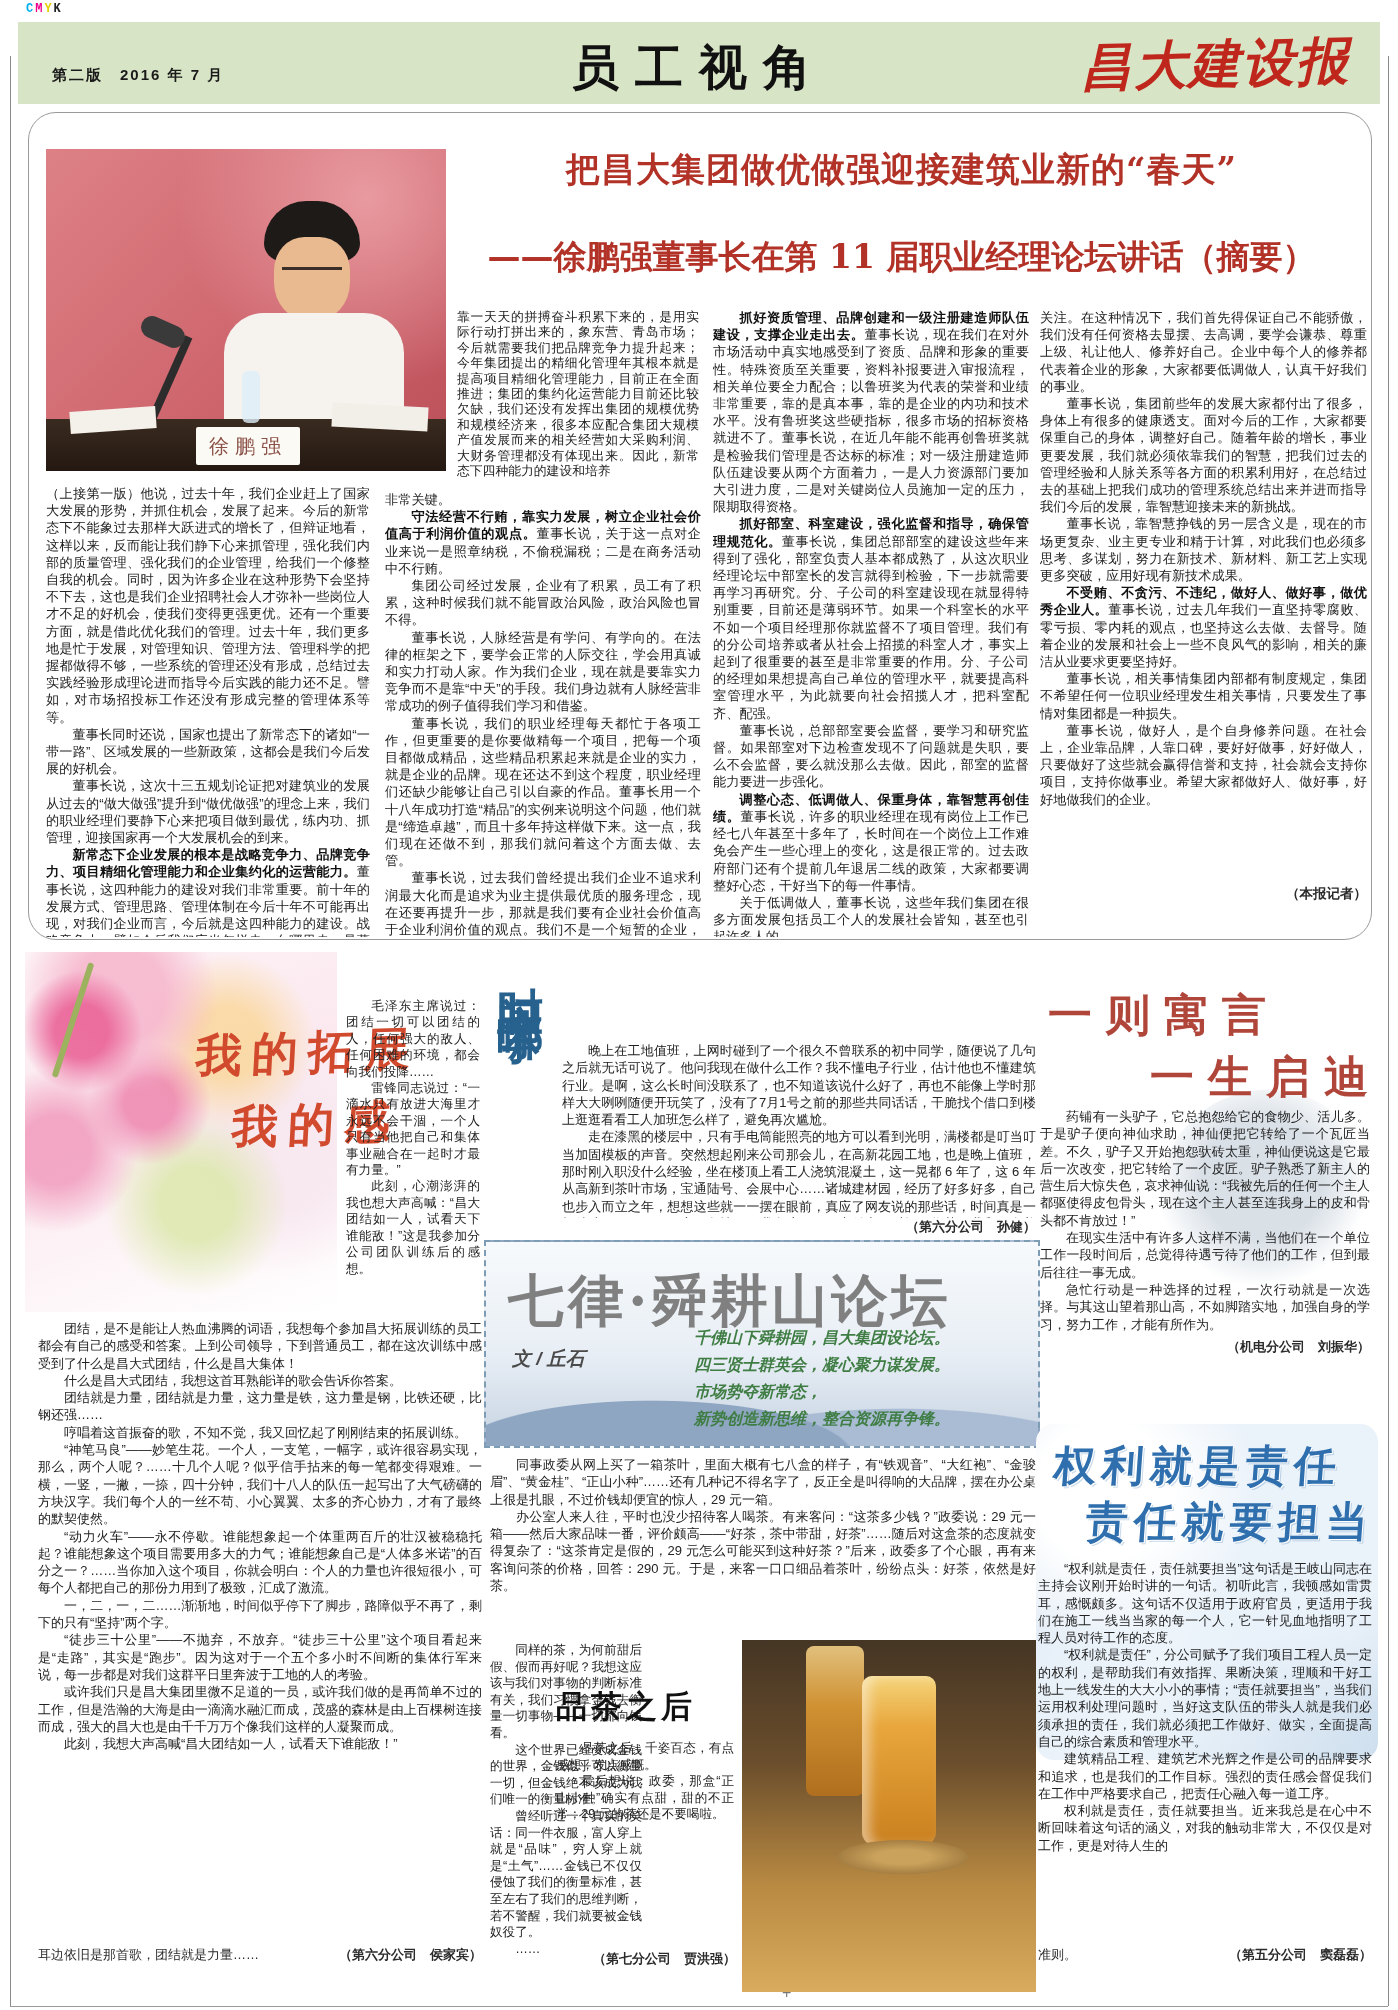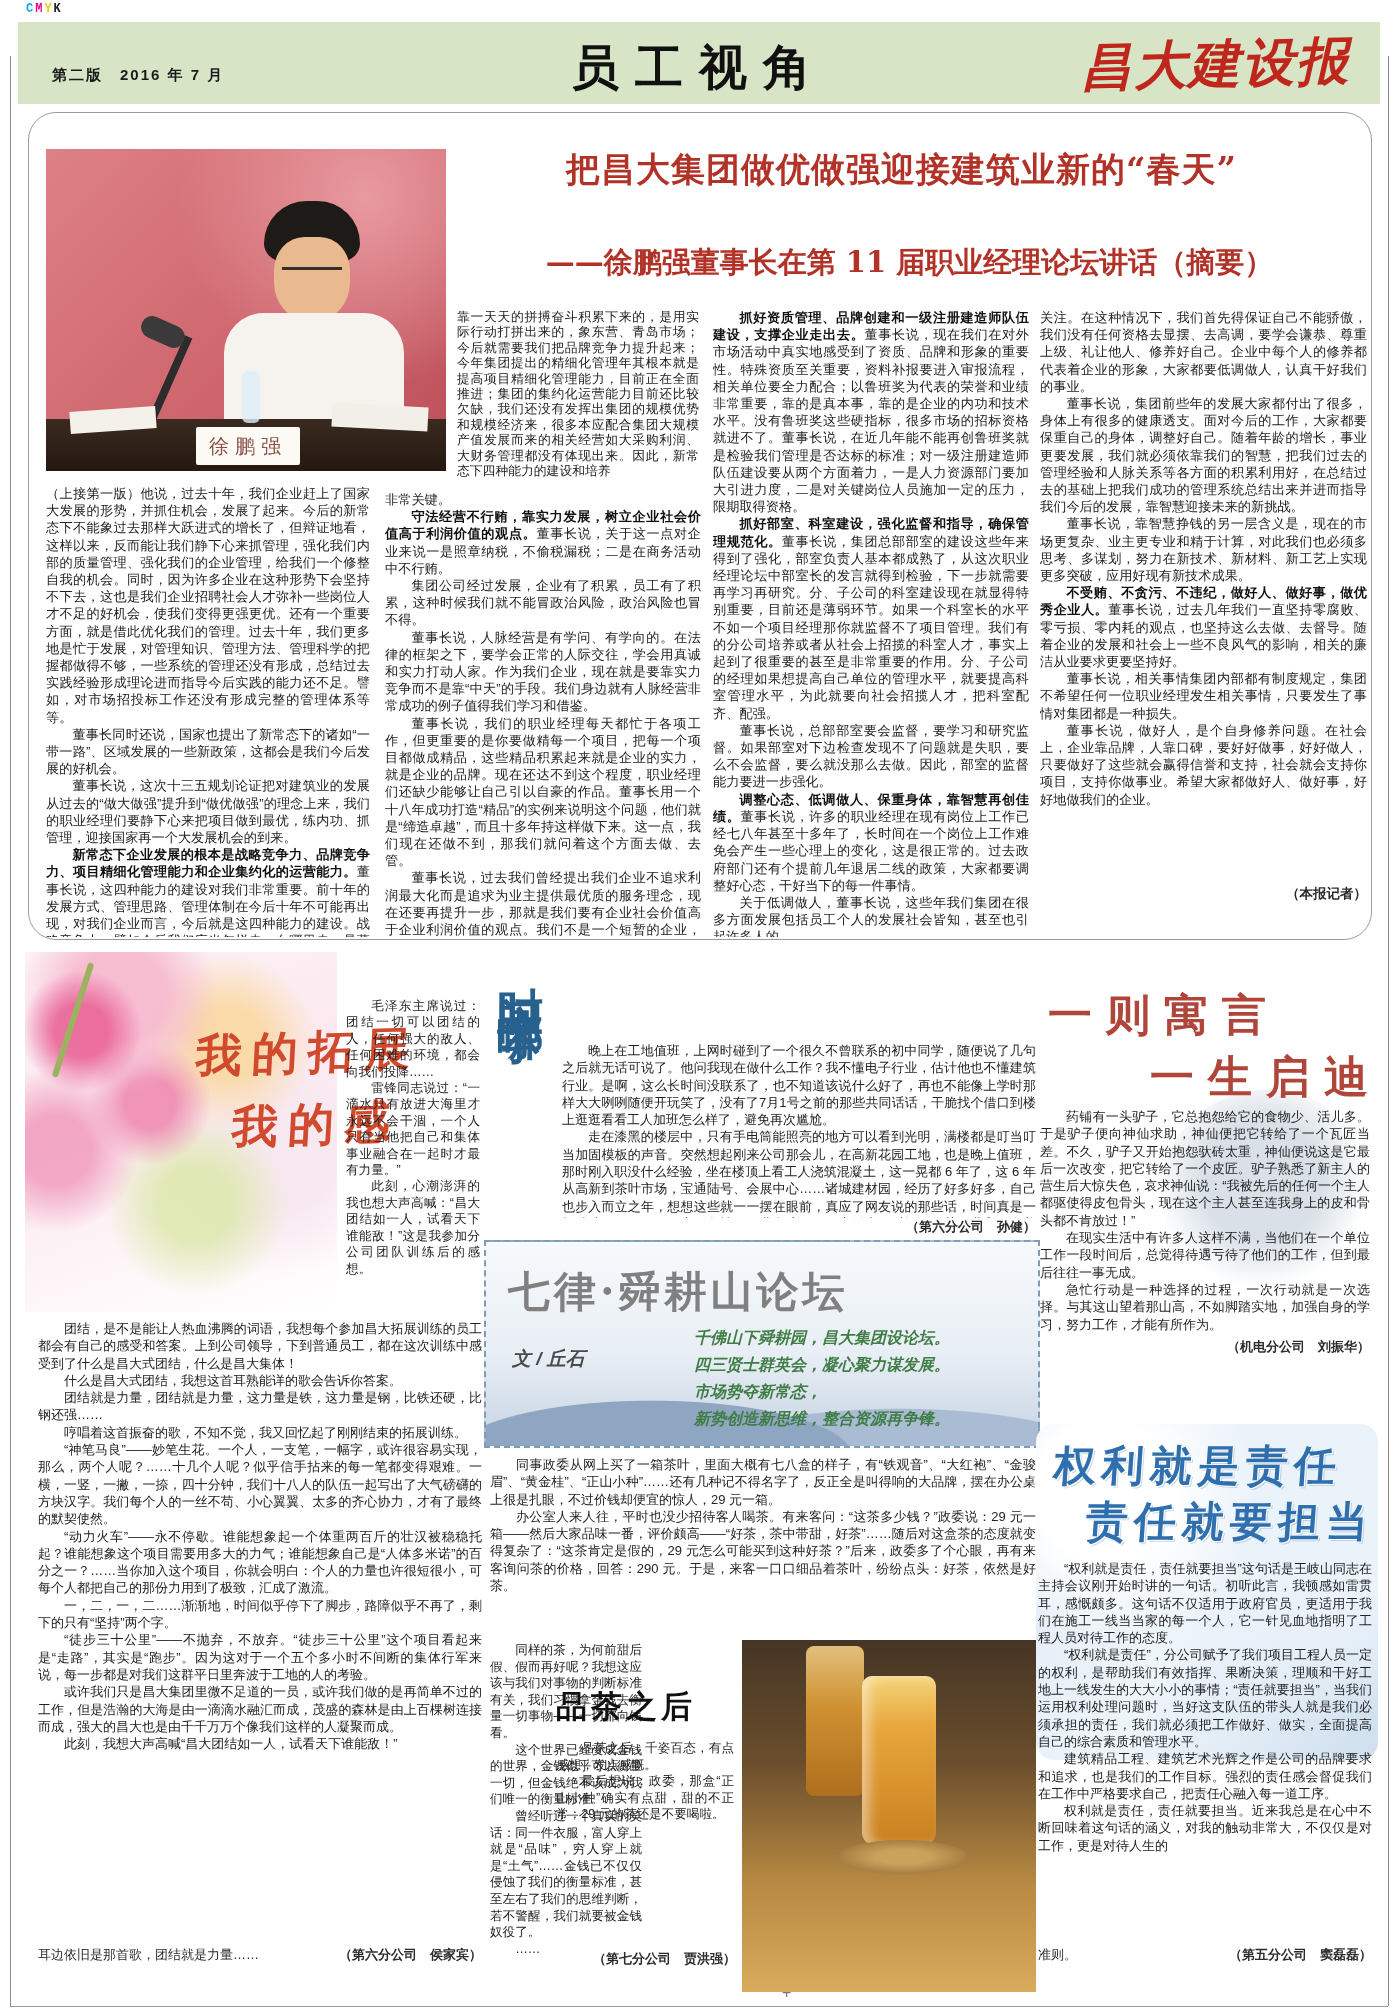--- a/index.html
+++ b/index.html
@@ -18,22 +18,22 @@
   .band{position:absolute;left:18px;top:22px;width:1362px;height:82px;background:#d7e4c5;}
   .edition{position:absolute;left:34px;top:44px;font-size:15px;font-weight:bold;color:#1a1a1a;letter-spacing:2px;}
   .section-title{position:absolute;left:0;right:0;top:14px;text-align:center;font-size:48px;font-weight:900;
     color:#111;letter-spacing:16px;font-family:"Liberation Sans",sans-serif;}
   .masthead{position:absolute;right:30px;top:8px;font-size:52px;font-weight:bold;color:#c0271c;
     font-family:"DejaVu Serif",serif;font-style:italic;letter-spacing:2px;transform:rotate(-1.5deg);}
   
   .main-box{position:absolute;left:28px;top:112px;width:1342px;height:826px;border:1.5px solid #9a9a9a;border-radius:28px;}
   .headline{position:absolute;left:420px;top:34px;width:905px;text-align:center;font-size:34px;font-weight:900;
     color:#b23228;font-family:"DejaVu Serif",serif;letter-spacing:1px;margin:0;}
-  .subheadline{position:absolute;left:420px;top:122px;width:905px;text-align:center;font-size:29px;font-weight:bold;
-    color:#b23228;font-family:"DejaVu Serif",serif;margin:8px;}
+  .subheadline{position:absolute;left:420px;top:122px;width:905px;text-align:center;font-size:33px;font-weight:bold;
+    color:#b23228;font-family:"DejaVu Serif",serif;margin:0;}
   
   .photo{position:absolute;left:17px;top:36px;width:400px;height:322px;overflow:hidden;
     background:radial-gradient(circle at 80% 15%,#e89aa0 0%,rgba(232,154,160,0) 45%),
                linear-gradient(135deg,#dd8186 0%,#cf666e 55%,#bb4f59 100%);}
   .p-hair{position:absolute;left:218px;top:52px;width:96px;height:60px;background:#1e1a18;border-radius:48px 48px 20px 20px;}
   .p-face{position:absolute;left:228px;top:88px;width:76px;height:84px;background:#e9b98f;border-radius:40% 40% 46% 46%;}
   .p-glasses{position:absolute;left:236px;top:118px;width:60px;height:12px;border-top:3px solid #3a2f28;}
   .p-shirt{position:absolute;left:178px;top:164px;width:180px;height:110px;background:#f6f3ef;border-radius:40px 40px 0 0;}
   .p-desk{position:absolute;left:0;bottom:0;width:100%;height:52px;background:linear-gradient(#3a2b20,#241811);}
   .p-paper1{position:absolute;left:24px;bottom:40px;width:86px;height:22px;background:#f4f1ea;transform:rotate(-4deg);}
@@ -84,21 +84,21 @@
   .time-title{position:absolute;left:490px;top:950px;width:62px;height:290px;writing-mode:vertical-rl;
     font-size:46px;font-weight:900;color:#27618e;letter-spacing:10px;font-family:"Liberation Sans",sans-serif;}
   .time-body{left:562px;top:1042px;width:474px;height:176px;}
   .time-byline{left:562px;top:1218px;width:474px;}
   
   .poem-box{position:absolute;left:484px;top:1240px;width:552px;height:204px;border:2px dashed #7f9cb5;
     background:
       radial-gradient(ellipse 60% 45% at 30% 105%,#8fa6c2 0 60%,rgba(143,166,194,0) 61%),
       radial-gradient(ellipse 70% 55% at 75% 115%,#a9bcd4 0 60%,rgba(169,188,212,0) 61%),
       linear-gradient(#f7fafc 0%,#e8eef5 55%,#c6d3e2 100%);}
-  .poem-title{position:absolute;left:22px;top:22px;font-size:42px;font-weight:900;color:#808080;
+  .poem-title{position:absolute;left:22px;top:22px;font-size:56px;font-weight:900;color:#808080;
     letter-spacing:4px;font-family:"DejaVu Serif",serif;}
   .poem-author{position:absolute;left:26px;top:104px;font-size:19px;color:#4a4a4a;font-style:italic;font-weight:bold;}
   .poem-lines{position:absolute;left:208px;top:84px;width:334px;font-size:16px;line-height:27px;color:#3f7d44;
     font-style:italic;font-weight:bold;font-family:Liberation Mono, monospace;}
   
   .tea-intro{left:490px;top:1456px;width:546px;height:180px;}
   .tea-colA{left:490px;top:1642px;width:152px;height:348px;font-size:12.6px;line-height:16.6px;}
   .tea-title{position:absolute;left:556px;top:1686px;width:180px;font-size:31px;font-weight:900;color:#111;letter-spacing:4px;}
   .tea-colB{left:556px;top:1740px;width:178px;height:206px;font-size:12.6px;line-height:16.6px;}
   .tea-byline{left:556px;top:1950px;width:180px;}

